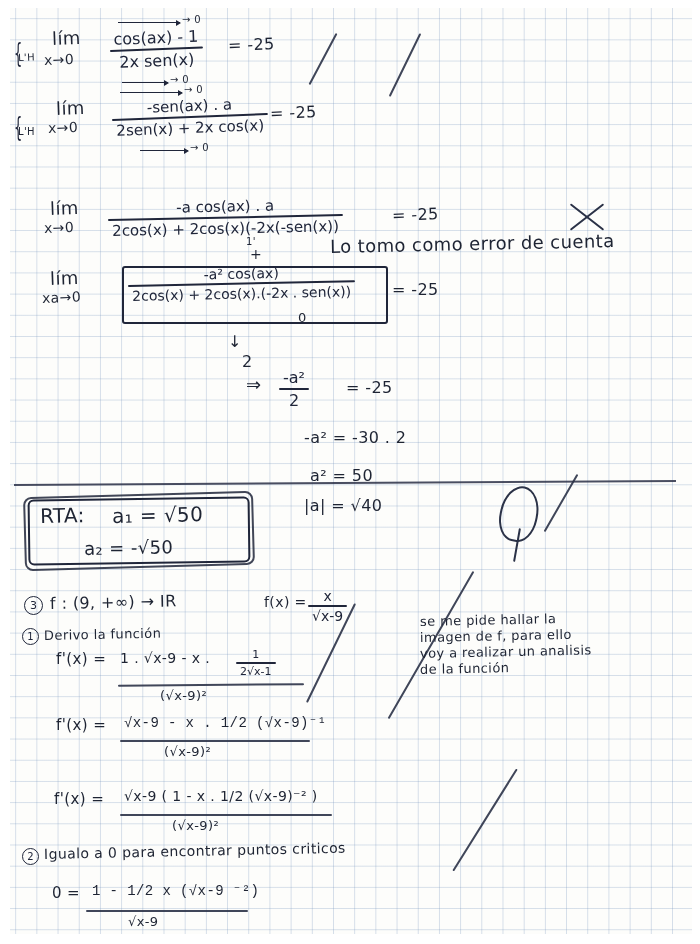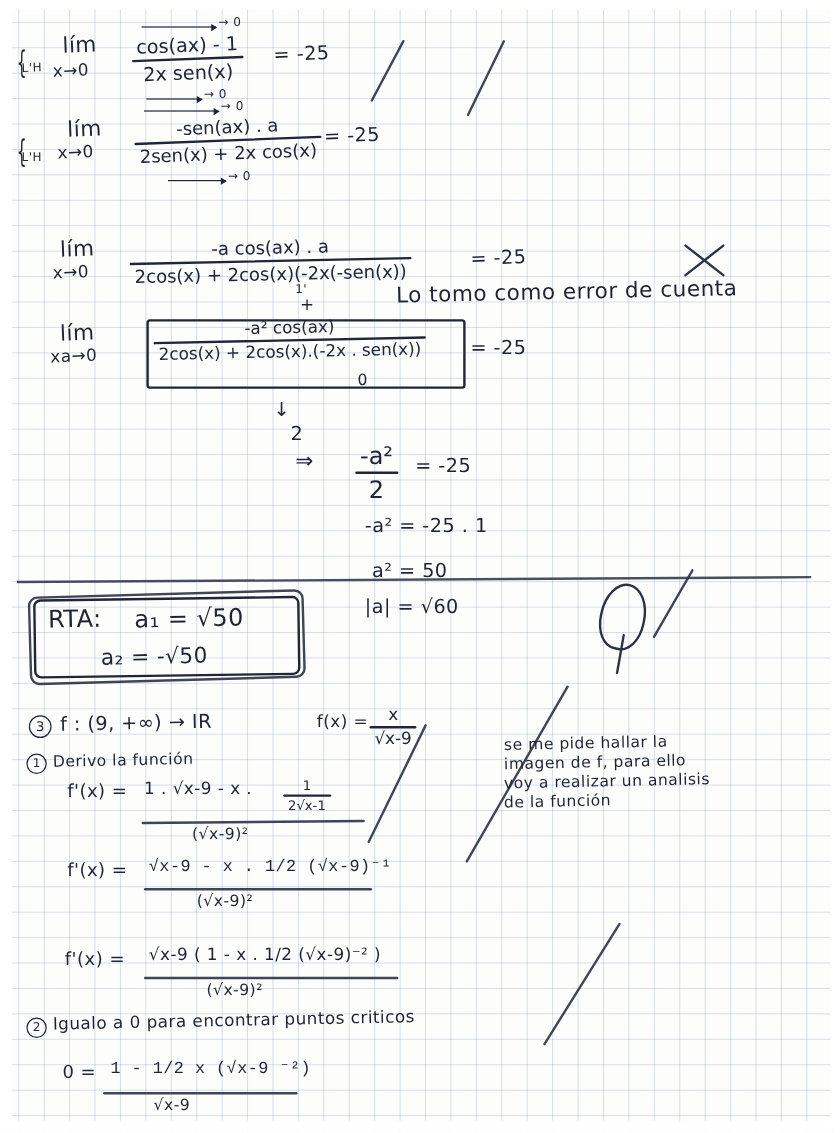--- a/index.html
+++ b/index.html
@@ -266,30 +266,30 @@
     <div class="bar"></div>
     <div class="den">2cos(x) + 2cos(x).(-2x . sen(x))</div>
   </div>
   <div class="hw sz16" style="left:392px; top:280px;">= -25</div>
 
   <div class="hw sz13" style="left:298px; top:310px;">0</div>
   <div class="hw sz16" style="left:228px; top:332px;">↓</div>
   <div class="hw sz16" style="left:242px; top:352px;">2</div>
 
   <div class="hw sz18" style="left:246px; top:374px;">⇒</div>
-  <div class="frac" style="left:296px; top:368px; font-size:20px;">
+  <div class="frac" style="left:279px; top:368px; font-size:16px;">
     <div class="num">-a²</div>
     <div class="bar"></div>
     <div class="den">2</div>
   </div>
   <div class="hw sz16" style="left:346px; top:378px;">= -25</div>
 
-  <div class="hw sz16" style="left:304px; top:428px;">-a² = -25 . 1</div>
+  <div class="hw sz16" style="left:304px; top:428px;">-a² = -30 . 2</div>
   <div class="hw sz16" style="left:310px; top:466px;">a² = 50</div>
-  <div class="hw sz16" style="left:304px; top:496px;">|a| = √60</div>
+  <div class="hw sz16" style="left:304px; top:496px;">|a| = √40</div>
 
   <div class="hand-sep"></div>
 
   <div class="rta-box" style="left:28px; top:498px; width:218px; height:62px;"></div>
   <div class="rta-box2" style="left:24px; top:494px; width:226px; height:70px;"></div>
   <div class="hw sz20 slant1" style="left:40px; top:504px;">RTA:</div>
   <div class="hw sz20 slant1" style="left:112px; top:504px;">a₁ = √50</div>
   <div class="hw sz18 slant1" style="left:84px; top:538px;">a₂ = -√50</div>
 
   <div class="loop" style="left:500px; top:486px;"></div>

